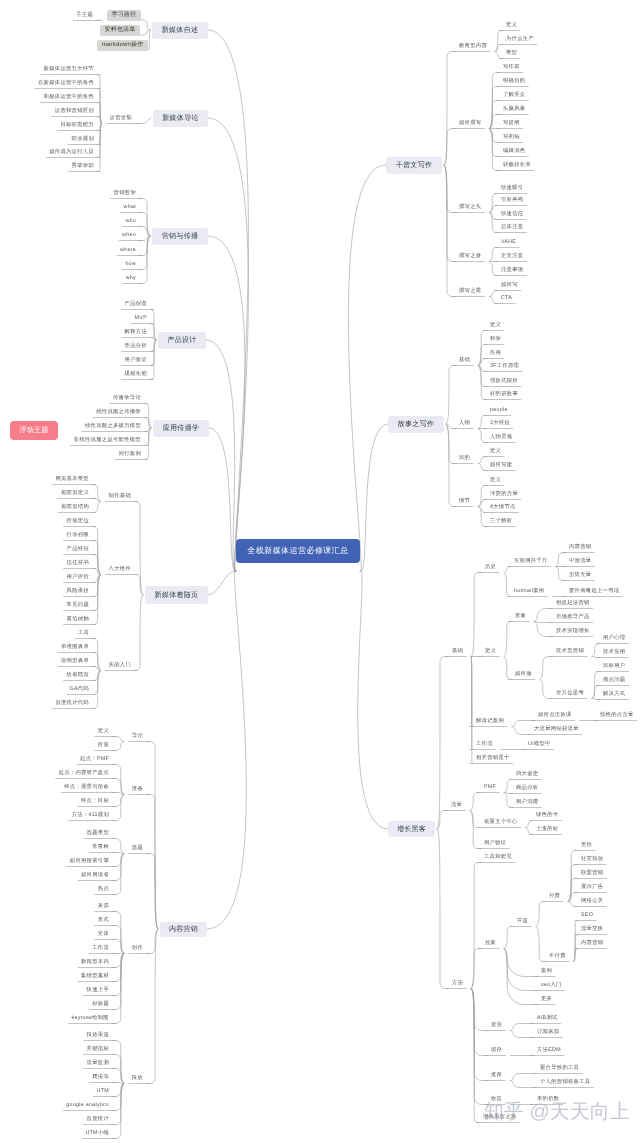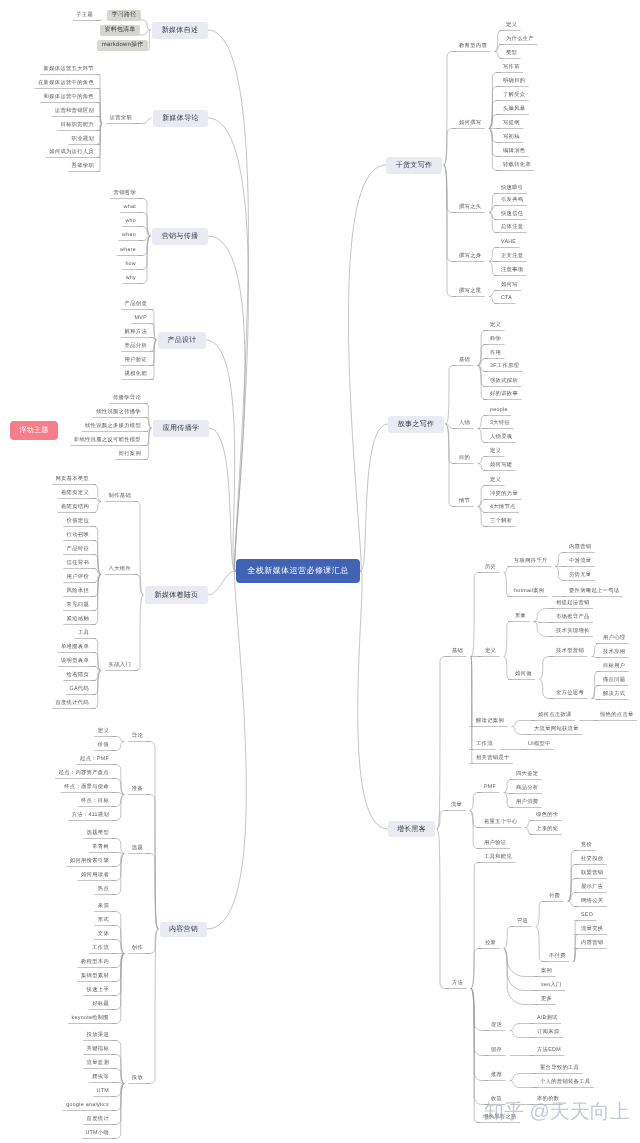--- a/index.html
+++ b/index.html
@@ -422,21 +422,21 @@
       <path d="M537 1087.5 L518.8 1087.5 C515.33 1087.5 513.2 1084.42 513.2 1083.65 C513.2 1082.6 513.2 1081.06 510.2 1080.5" fill="none" stroke="#9c9c9c" stroke-width="0.6" stroke-linecap="round" stroke-linejoin="round"></path>
       <path d="M533.5 1087.5 H593.4" fill="none" stroke="#9c9c9c" stroke-width="0.6" stroke-linecap="round" stroke-linejoin="round"></path>
       <path d="M488 1104.5 L481.79 1104.5 C477.08 1104.5 474.2 1100.33 474.2 1096.91 C474.2 1000.5 474.2 991.5 471.2 988.5" fill="none" stroke="#9c9c9c" stroke-width="0.6" stroke-linecap="round" stroke-linejoin="round"></path>
       <path d="M484.5 1104.5 H505.2" fill="none" stroke="#9c9c9c" stroke-width="0.6" stroke-linecap="round" stroke-linejoin="round"></path>
       <path d="M510.2 1104.5 L534 1104.5" fill="none" stroke="#9c9c9c" stroke-width="0.6" stroke-linecap="round" stroke-linejoin="round"></path>
       <path d="M530.5 1104.5 H562.4" fill="none" stroke="#9c9c9c" stroke-width="0.6" stroke-linecap="round" stroke-linejoin="round"></path>
       <path d="M480 1122.5 L478.19 1122.5 C475.71 1122.5 474.19 1120.3 474.19 1118.5 C474.19 1000.5 474.19 991.5 471.2 988.5" fill="none" stroke="#9c9c9c" stroke-width="0.6" stroke-linecap="round" stroke-linejoin="round"></path>
       <path d="M476.5 1122.5 H519.6" fill="none" stroke="#9c9c9c" stroke-width="0.6" stroke-linecap="round" stroke-linejoin="round"></path>
     </svg>
   <div id="nodes">
-      <div class="nd c-center" style="left: 236px; top: 559px; width: 124px; height: 24px;">全栈新媒体运营必修课汇总</div>
+      <div class="nd c-center" style="left: 236px; top: 539px; width: 124px; height: 24px;">全栈新媒体运营必修课汇总</div>
       <div class="nd c-float" style="left: 10px; top: 421px; width: 48px; height: 19px;">浮动主题</div>
       <div class="nd c-branch" style="left: 152px; top: 21.5px; width: 56px; height: 17px; justify-content: center;">新媒体自述</div>
       <div class="nd c-box" style="left: 107.2px; top: 9.5px; width: 33.8px; height: 11px; justify-content: center;">学习路径</div>
       <div class="nd c-leaf" style="left: 73.2px; top: 11px; width: 22.8px; height: 10px; justify-content: center;">子主题</div>
       <div class="nd c-box" style="left: 100px; top: 24.5px; width: 40px; height: 11px; justify-content: center;">资料包清单</div>
       <div class="nd c-box" style="left: 97.3px; top: 39.5px; width: 50.7px; height: 11px; justify-content: center;">markdown操作</div>
       <div class="nd c-branch" style="left: 153px; top: 109.5px; width: 55px; height: 17px; justify-content: center;">新媒体导论</div>
       <div class="nd c-mid" style="left: 106.6px; top: 114px; width: 28.4px; height: 10px; justify-content: center;">运营全貌</div>
       <div class="nd c-leaf" style="left: 40.6px; top: 65px; width: 56.4px; height: 10px; justify-content: center;">新媒体运营五大环节</div>
       <div class="nd c-leaf" style="left: 35px; top: 79px; width: 62px; height: 10px; justify-content: center;">在新媒体运营中的角色</div>

